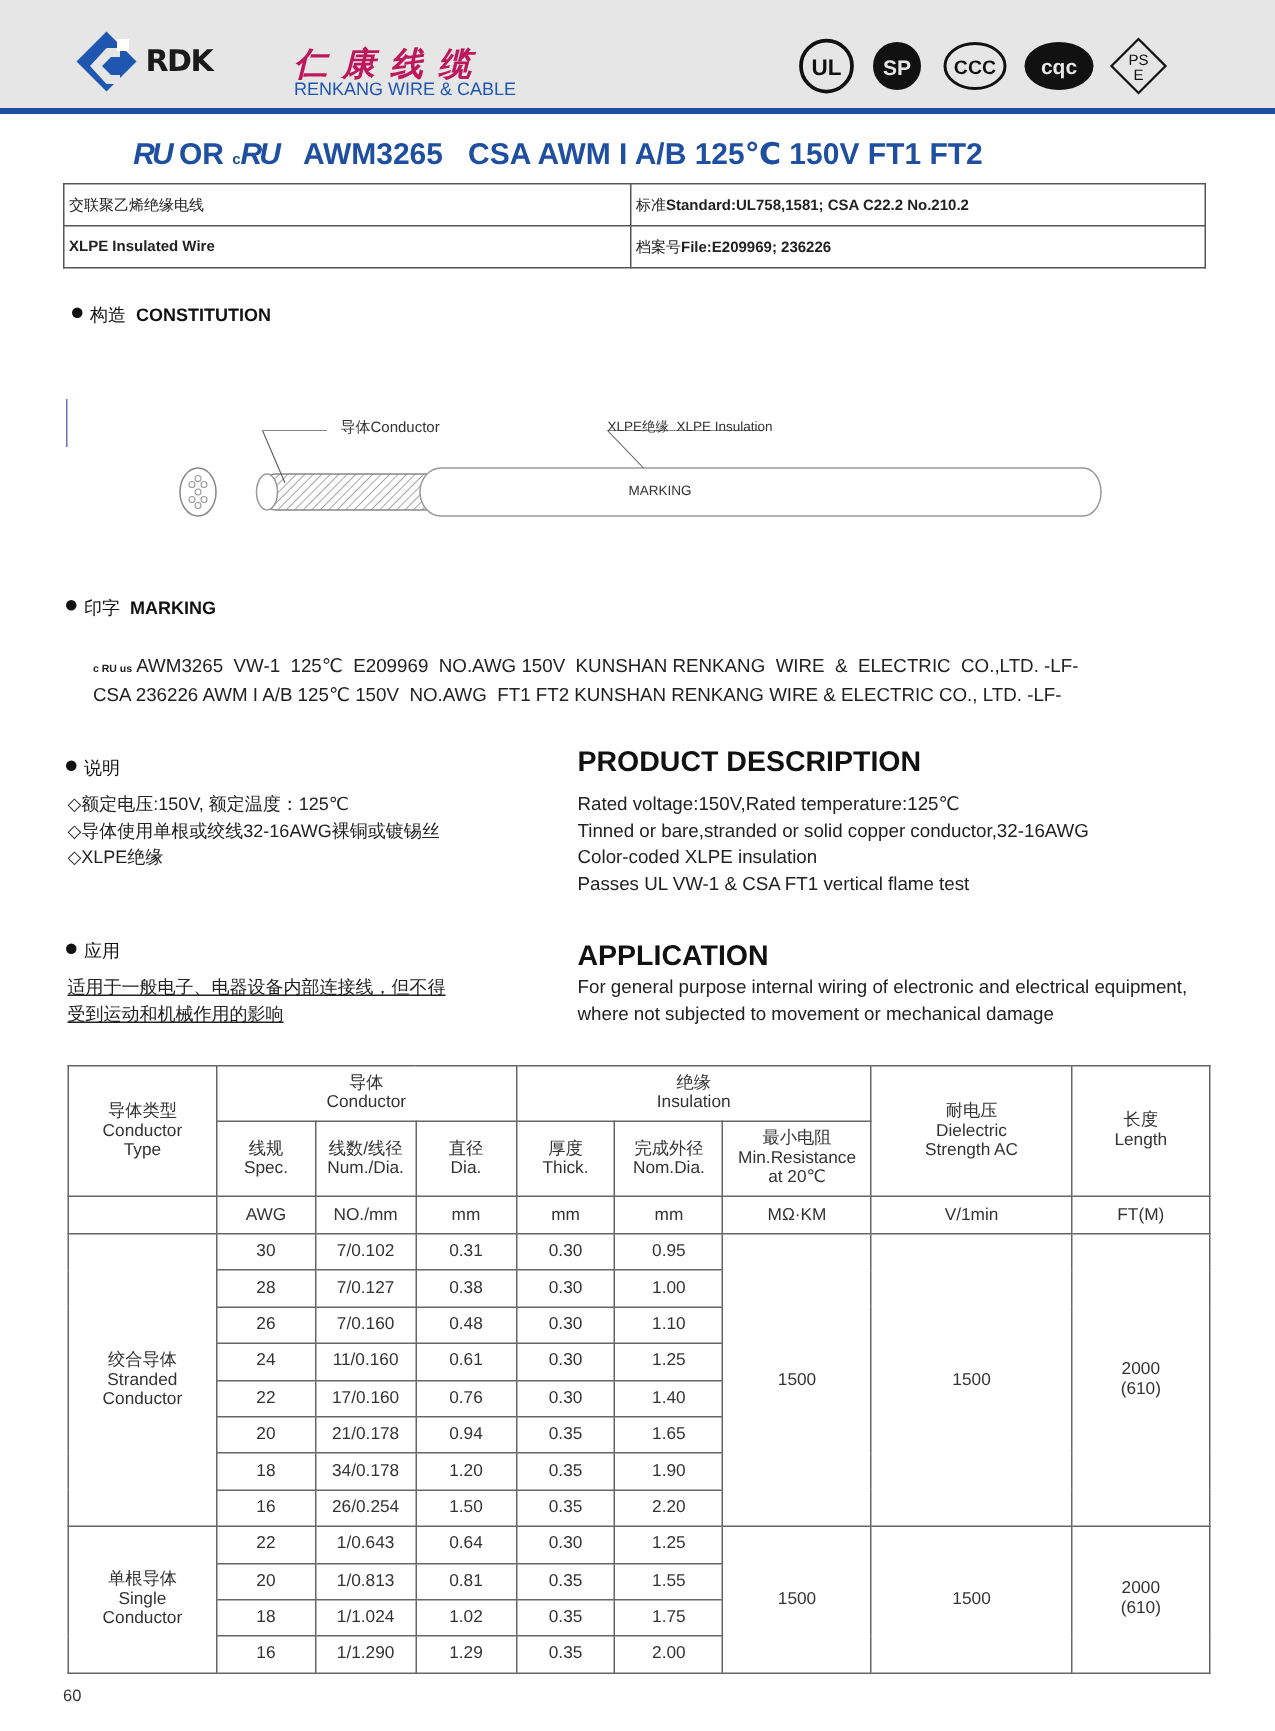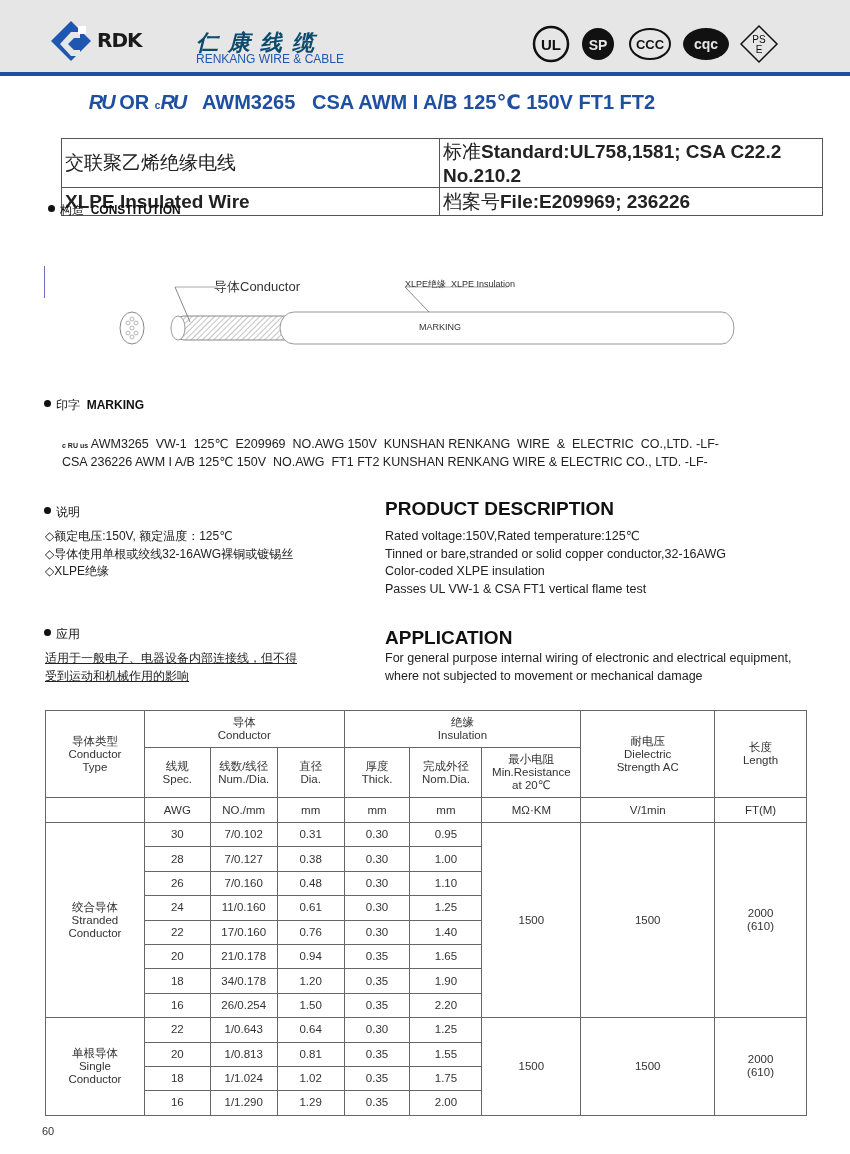--- a/index.html
+++ b/index.html
@@ -1,27 +1,27 @@
 <!DOCTYPE html>
 <html><head>
 <meta charset="utf-8">
 <style>
   * { box-sizing: border-box; margin: 0; padding: 0; }
   body { width: 850px; height: 1154px; background: #ffffff; font-family: "Liberation Sans", "DejaVu Sans", sans-serif; color: #222; position: relative; overflow: hidden; }
   .header { position: absolute; left: 0; top: 0; width: 850px; height: 76px; background: #e6e6e6; border-bottom: 4px solid #1f4fa0; }
   .logo-mark { position: absolute; left: 50px; top: 20px; width: 42px; height: 42px; }
   .logo-rdk { position: absolute; left: 97px; top: 28px; font-size: 20px; font-weight: 900; color: #1a1a1a; letter-spacing: -1px; font-family: "DejaVu Sans", sans-serif; }
-  .logo-cn { position: absolute; left: 196px; top: 28px; font-size: 22px; font-weight: bold; font-style: italic; color: #0c4a6e; letter-spacing: 10px; font-family: "DejaVu Sans", sans-serif; }
+  .logo-cn { position: absolute; left: 196px; top: 28px; font-size: 22px; font-weight: bold; font-style: italic; color: #be185d; letter-spacing: 10px; font-family: "DejaVu Sans", sans-serif; }
   .logo-en { position: absolute; left: 196px; top: 52px; font-size: 12px; font-weight: normal; color: #1f56b0; }
   .certs { position: absolute; left: 531px; top: 24px; display: flex; align-items: center; gap: 8px; }
   .cert { display: inline-block; }
   .title { position: absolute; left: 0; top: 90px; width: 744px; text-align: center; font-size: 20px; font-weight: bold; color: #1f4fa0; }
   .title .ulmark { font-weight: 900; font-style: italic; letter-spacing: -2px; }
   .title .sub-c { font-size: 10px; }
-  table.info { position: absolute; left: 61px; top: 122px; width: 762px; border-collapse: collapse; font-size: 19px; margin-top: 16px; }
+  table.info { position: absolute; left: 42px; top: 122px; width: 762px; border-collapse: collapse; font-size: 10px; }
   table.info td { border: 1px solid #555; height: 28px; padding: 0 3px; }
   .bold { font-weight: bold; }
   .section-h { position: absolute; font-size: 12px; color: #111; }
   .section-h .en { font-weight: bold; }
   .bullet { display: inline-block; width: 7px; height: 7px; border-radius: 50%; background: #111; margin-right: 5px; vertical-align: middle; position: relative; top: -2px; }
   .diagram { position: absolute; left: 44px; top: 260px; width: 720px; height: 100px; }
   .marking { position: absolute; left: 62px; top: 436px; font-size: 12.5px; line-height: 17px; color: #222; }
   .desc-cn { position: absolute; left: 45px; top: 528px; font-size: 12px; line-height: 17.5px; color: #222; }
   .desc-en { position: absolute; left: 385px; top: 528px; font-size: 12.5px; line-height: 17.5px; color: #222; }
   .h-en-big { position: absolute; font-size: 19px; font-weight: bold; color: #111; }
@@ -113,21 +113,21 @@
   <rect x="130" y="56" width="120" height="24" rx="10" fill="url(#hatch)" stroke="#888"></rect>
   <ellipse cx="134" cy="68" rx="7" ry="12" fill="#fff" stroke="#999"></ellipse>
 
   <path d="M 250 52 L 678 52 A 12 16 0 0 1 678 84 L 250 84 A 14 16 0 0 1 250 52 Z" fill="#fff" stroke="#999"></path>
 
   <line x1="131" y1="27" x2="174" y2="27" stroke="#888" stroke-width="0.7"></line>
   <line x1="131" y1="27" x2="146" y2="62" stroke="#555" stroke-width="0.7"></line>
   <line x1="361" y1="27" x2="464" y2="27" stroke="#888" stroke-width="0.7"></line>
   <line x1="361" y1="27" x2="385" y2="52" stroke="#555" stroke-width="0.7"></line>
 </svg>
-<div style="position:absolute; left:214px; top:278px; font-size:13px; color:#333;">导体Conductor</div>
+<div style="position:absolute; left:227px; top:278px; font-size:10px; color:#333;">导体Conductor</div>
 <div style="position:absolute; left:405px; top:278px; font-size:9px; color:#333; white-space:pre;">XLPE绝缘  XLPE Insulation</div>
 <div style="position:absolute; left:419px; top:322px; font-size:9px; color:#333;">MARKING</div>
 
 <div class="section-h" style="left:44px; top:397px;">
   <span class="bullet"></span><span>印字</span>&nbsp;&nbsp;<span class="en">MARKING</span>
 </div>
 <div class="marking">
   <div style="white-space:pre;"><span style="font-size:7px; font-weight:bold;">c RU us</span> <span>AWM3265  VW-1  125℃  E209969  NO.AWG 150V  KUNSHAN RENKANG  WIRE  &amp;  ELECTRIC  CO.,LTD. -LF-</span></div>
   <div style="white-space:pre;">CSA 236226 AWM I A/B 125℃ 150V  NO.AWG  FT1 FT2 KUNSHAN RENKANG WIRE &amp; ELECTRIC CO., LTD. -LF-</div>
 </div>

